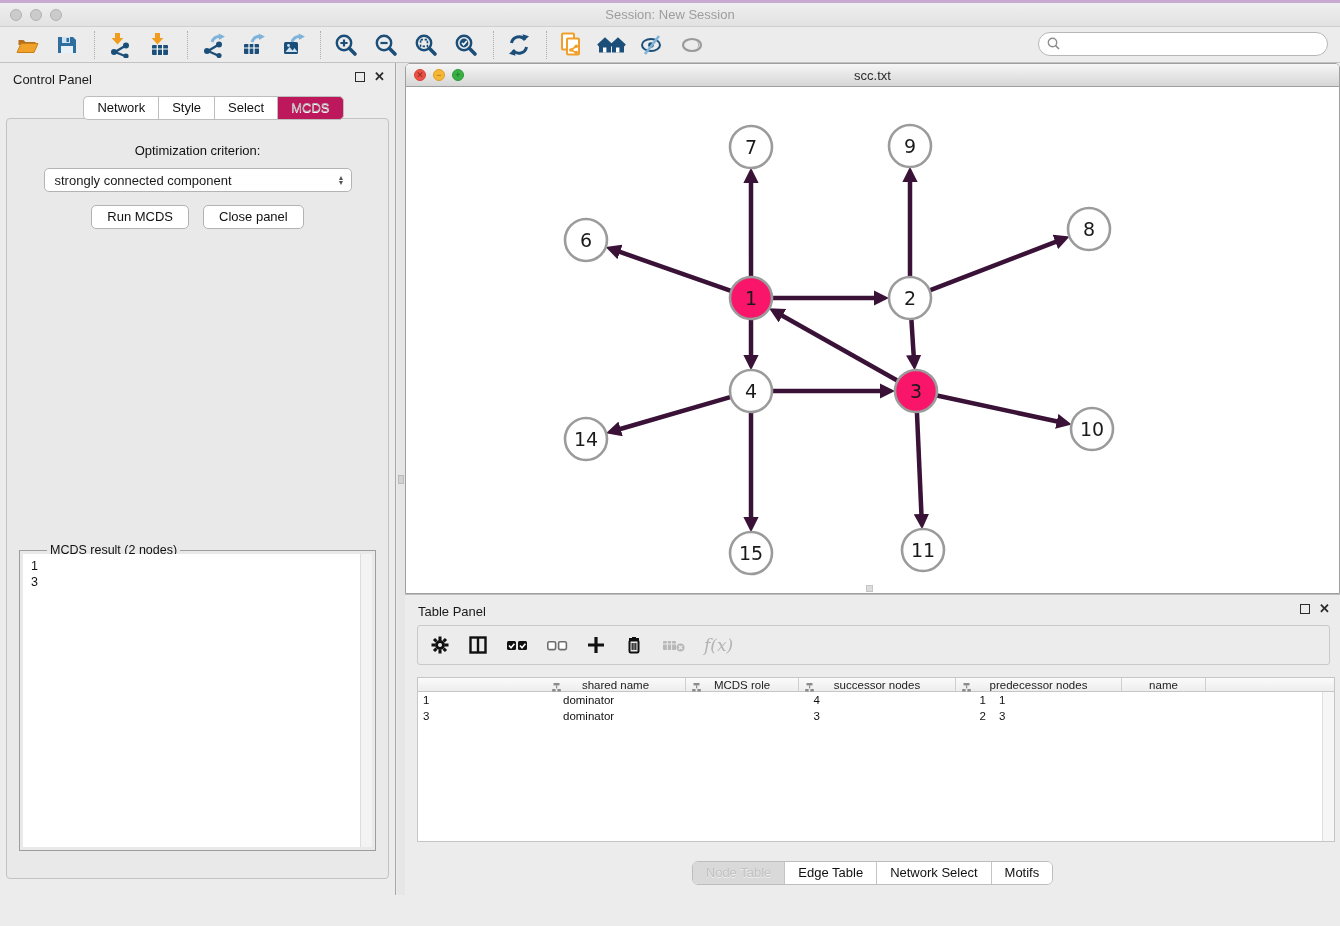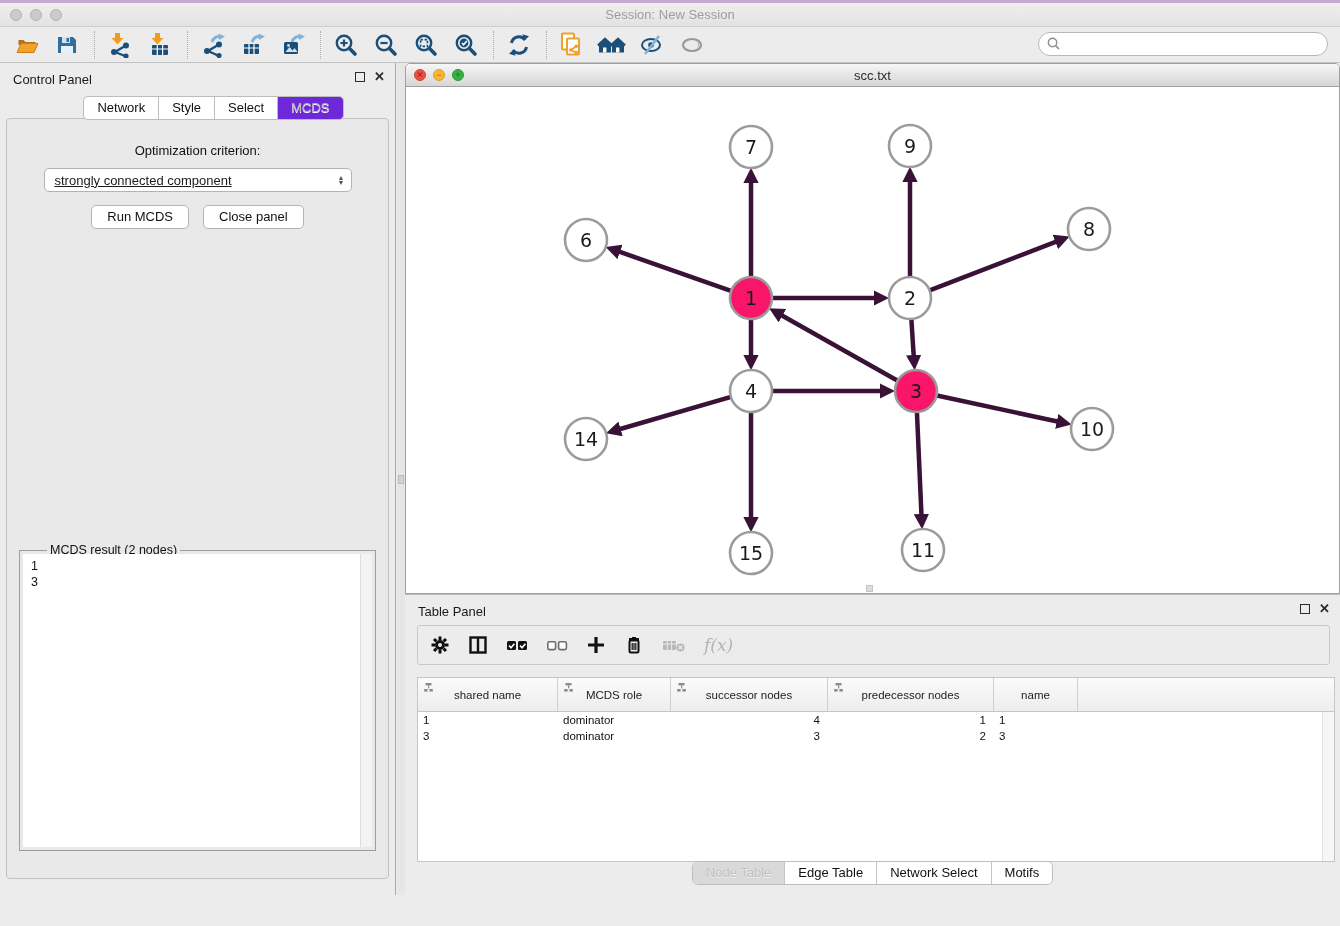--- a/index.html
+++ b/index.html
@@ -37,28 +37,28 @@
   .panel-head .ph-title { position:absolute; left:13px; top:9px; font-size:13px; color:#1a1a1a; }
   .ph-icons { position:absolute; right:10px; top:9px; display:flex; gap:9px; align-items:center; }
   .float-ic { width:10px; height:10px; border:1.6px solid #2b2b2b; background:transparent; }
   .close-ic { font-size:13px; font-weight:bold; color:#2b2b2b; line-height:10px; }
 
   .cp-tabs { position:absolute; top:33px; left:0; right:0; display:flex; justify-content:center; z-index:2; }
   .cp-tab { font-size:13px; padding:3px 13px 4px; background:#fff; border:1px solid #bdbdbd;
     border-right:none; color:#111; }
   .cp-tab:first-child { border-radius:5px 0 0 5px;margin-left:32px; }
   .cp-tab:last-child { border-right:1px solid #bdbdbd; border-radius:0 5px 5px 0; }
-  .cp-tab.active { background:#6d28d9; color:#b7b7b7; text-shadow:0 1px 0 #fff; }
+  .cp-tab.active { background:#be185d; color:#b7b7b7; text-shadow:0 1px 0 #fff; }
 
   .cp-body { position:absolute; left:6px; right:6px; top:55px; bottom:16px;
     background:#e9e9e9; border:1px solid #c2c2c2; border-radius:4px; }
   .opt-label { text-align:center; margin-top:24px; font-size:13px; color:#111; }
   .dropdown { width:308px; height:24px; margin:10px auto 0; background:#fff; border:1px solid #b3b3b3;
     border-radius:5px; display:flex; align-items:center; padding:0 6px 0 10px; font-size:13px; }
-  .dropdown .dd-label { flex:1;text-decoration:underline; }
+  .dropdown .dd-label { flex:1; }
   .dd-chevrons { display:flex; flex-direction:column; align-items:center; line-height:5px;
     font-size:7px; color:#555; }
   .btn-row { display:flex; justify-content:center; gap:14px; margin-top:13px; }
   .push-btn { background:#fff; border:1px solid #b3b3b3; border-radius:5px; font-size:13px;
     padding:3px 15px 4px; color:#111; font-family:"Liberation Sans",sans-serif; }
 
   .result-box { position:absolute; left:12px; right:12px; top:431px; bottom:27px;
     border:1px solid #9d9d9d; background:#e9e9e9; }
   .result-legend { position:absolute; top:-8px; left:5px; background:#e9e9e9; padding:0 3px;
     font-size:12.5px; color:#111;margin-left:22px; }
@@ -88,22 +88,22 @@
   
   .table-panel { position:absolute; left:405px; top:594px; width:935px; height:301px;
     background:#ececec; border-top:1px solid #bdbdbd; }
   .tp-toolbar { position:absolute; left:12px; right:10px; top:30px; height:40px;
     border:1px solid #c9c9c9; border-radius:3px; display:flex; align-items:center;
     padding-left:12px; gap:18px; }
   .tp-ic { display:flex; align-items:center; justify-content:center; }
   .fx-label { font-family:"DejaVu Serif", serif; font-style:italic; font-size:17px; color:#b3b3b3; }
 
   .tbl { position:absolute; left:12px; top:82px; width:918px; }
-  .tbl-header { display:flex; height:35px; background:linear-gradient(#fbfbfb,#ededed);
-    border:1px solid #c6c6c6; }
+  .tbl-header { display:flex; height:15px; background:linear-gradient(#fbfbfb,#ededed);
+    border:1px solid #c6c6c6;justify-content:center; }
   .th-cell { position:relative; border-right:1px solid #cfcfcf; display:flex; align-items:center;
     justify-content:center; font-size:11.5px; color:#222; }
   .th-cell .sort-ic { position:absolute; left:5px; top:4px; }
   .tbl-body { background:#fff; border:1px solid #c6c6c6; border-top:none; height:150px; position:relative; }
   .tbl-scroll { position:absolute; right:0; top:0; bottom:0; width:12px; background:#f6f6f6;
     border-left:1px solid #e0e0e0; }
   .t-row { display:flex; height:16px; font-size:11.5px; color:#111; }
   .t-cell { overflow:hidden; white-space:nowrap; padding-top:2px; }
   .t-cell.left { text-align:left; padding-left:5px; }
   .t-cell.right { text-align:right; padding-right:8px; }

